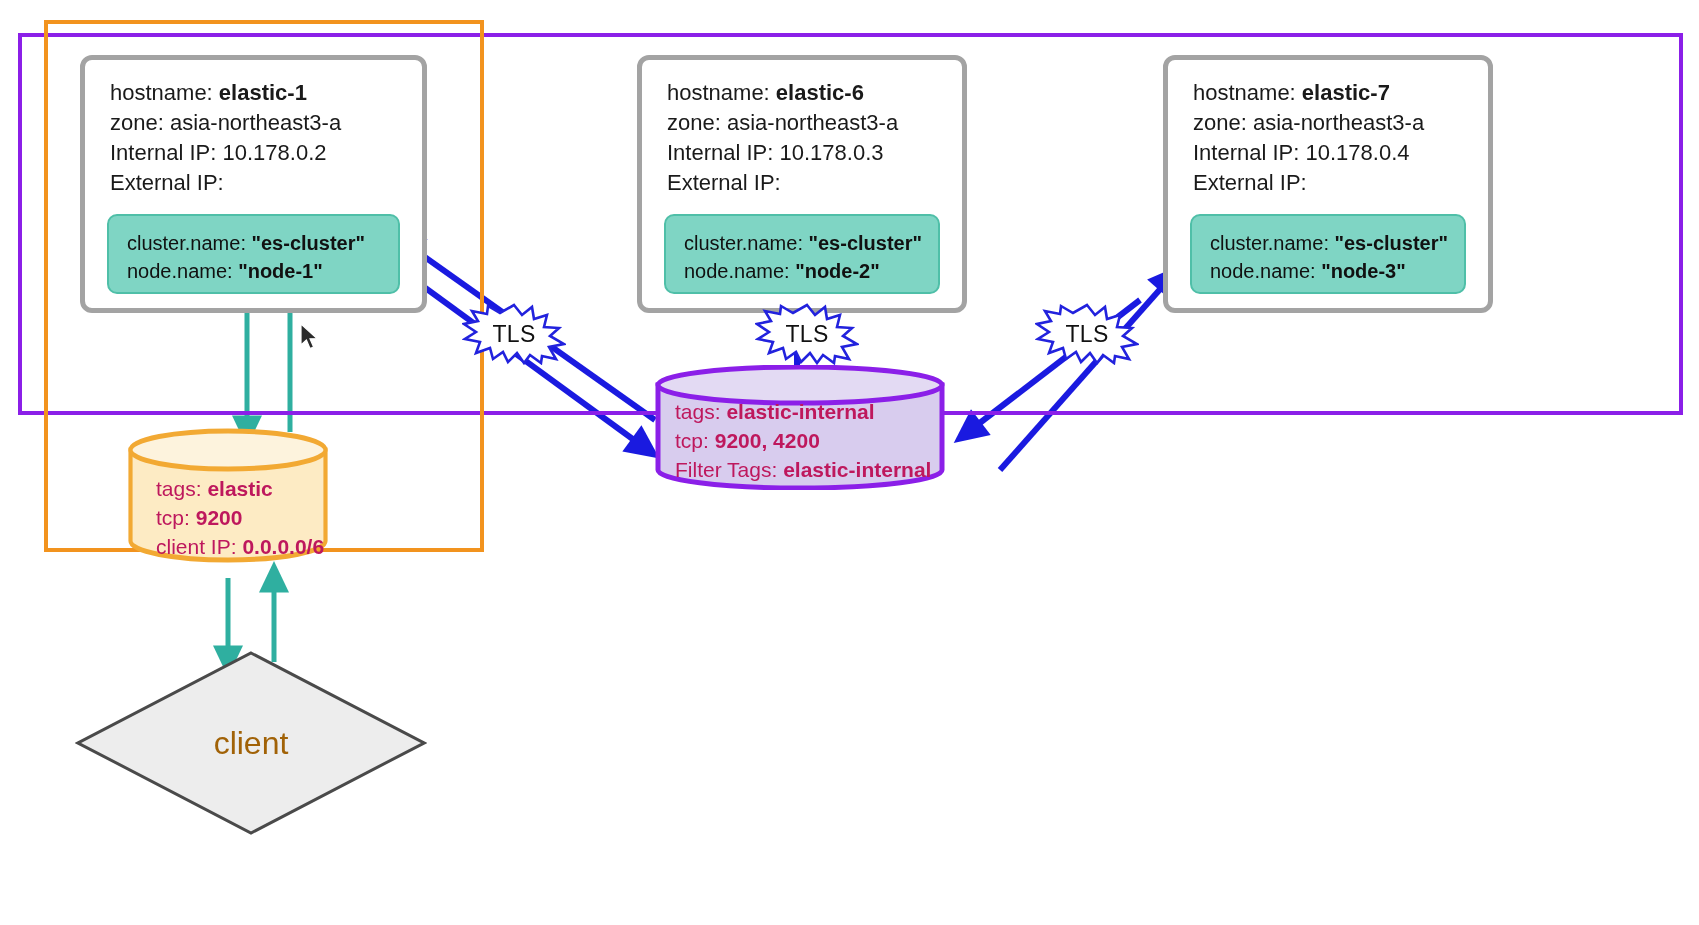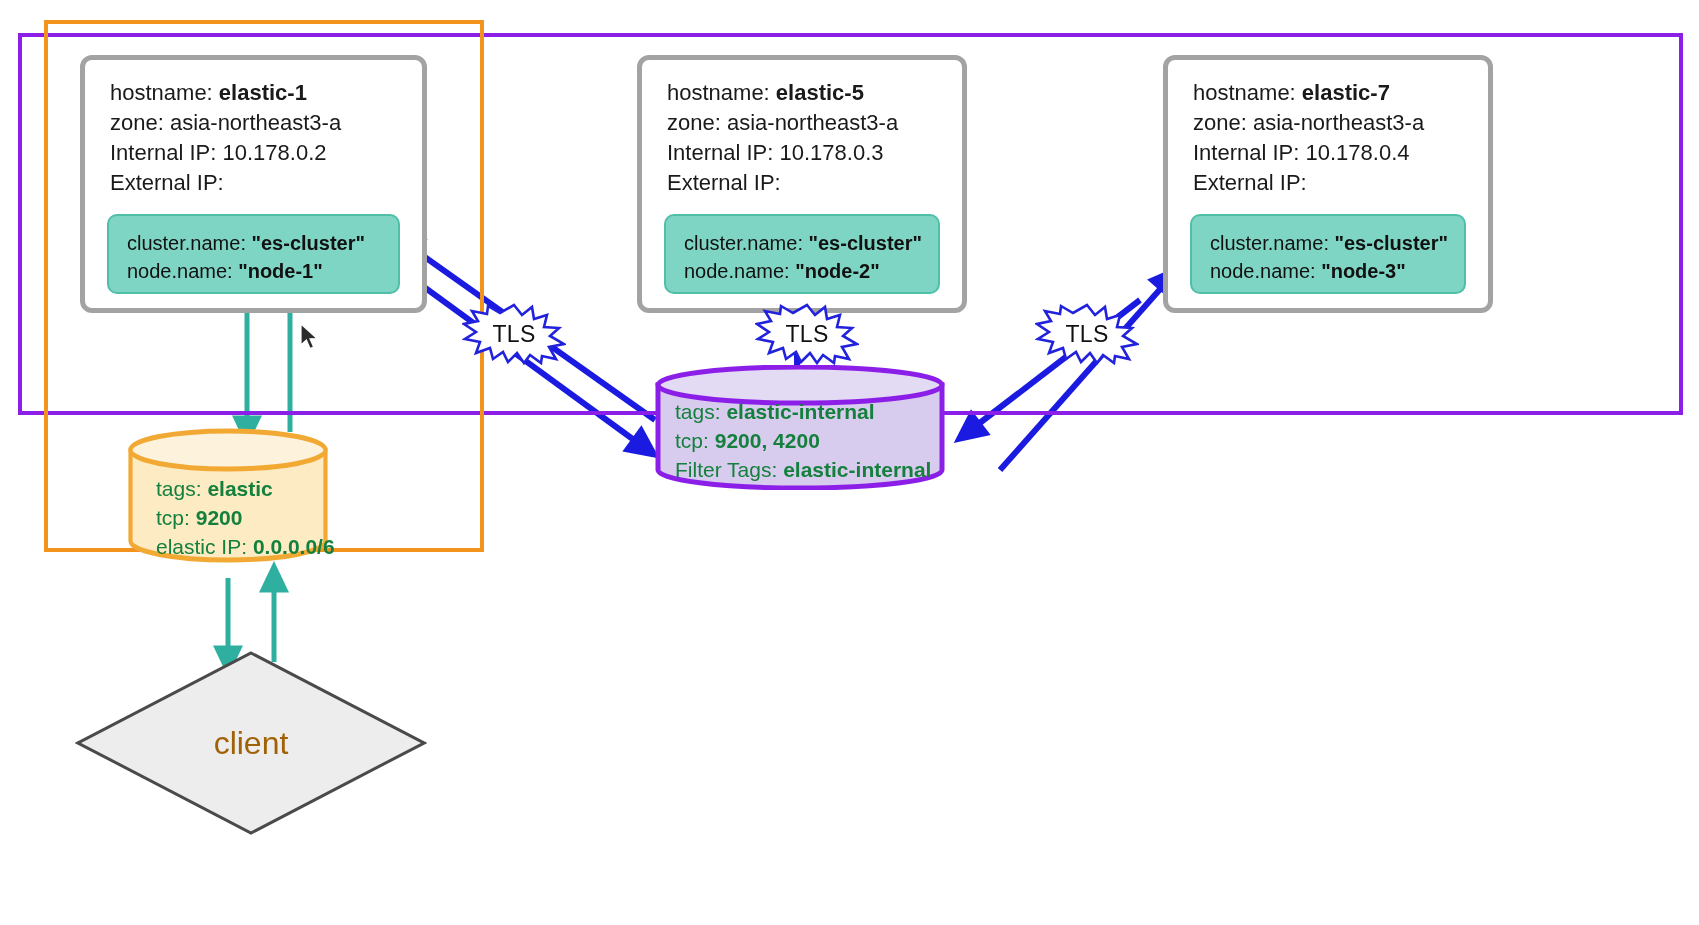--- a/index.html
+++ b/index.html
@@ -28,21 +28,21 @@
        box-sizing:border-box;background:#7FD5C4;border:2px solid #4FBFA8;
        border-radius:10px;}
   .cfg-line{position:absolute;left:18px;font-size:20px;color:#111;white-space:nowrap;}
   .cfg-line.l1{top:16px;}
   .cfg-line.l2{top:44px;}
   .cfg-line .b{font-weight:bold;}
 
   
   .cyl{position:absolute;}
   .cyl .body{position:absolute;left:0;top:0;width:100%;height:100%;}
-  .cyl-text{position:absolute;font-size:21px;color:#15803d;line-height:29px;white-space:nowrap;}
+  .cyl-text{position:absolute;font-size:21px;color:#be185d;line-height:29px;white-space:nowrap;}
   .cyl-text .b{font-weight:bold;}
 
   .cyl-fw-ext{left:128px;top:428px;width:200px;height:135px;}
   .cyl-fw-ext .cyl-text{left:28px;top:46px;}
 
   .cyl-fw-int{left:655px;top:365px;width:290px;height:125px;}
   .cyl-fw-int .cyl-text{left:20px;top:32px;}
 
   
   .client-shape{position:absolute;left:75px;top:650px;width:352px;height:186px;}
@@ -132,21 +132,21 @@
       <div class="cfg-line l2">
         <span>node.name:</span>
         <span class="b">"node-1"</span>
       </div>
     </div>
   </div>
 
   <div class="vm vm-2">
     <div class="vm-meta">
       <div><span>hostname:</span>
-        <span class="b">elastic-5</span></div>
+        <span class="b">elastic-6</span></div>
       <div><span>zone:</span>
         <span>asia-northeast3-a</span></div>
       <div><span>Internal IP:</span>
         <span>10.178.0.3</span></div>
       <div><span>External IP:</span>
         <span></span></div>
     </div>
     <div class="cfg">
       <div class="cfg-line l1">
         <span>cluster.name:</span>
@@ -185,21 +185,21 @@
   <div class="cyl cyl-fw-ext">
     <svg class="body" viewBox="0 0 240 135" preserveAspectRatio="none" xmlns="http://www.w3.org/2000/svg">
       <path d="M3,22 L3,113 A117,19 0 0 0 237,113 L237,22 Z" fill="#FDEBC4" stroke="#F2A933" stroke-width="5"></path>
       <ellipse cx="120" cy="22" rx="117" ry="19" fill="#FDF3DD" stroke="#F2A933" stroke-width="5"></ellipse>
     </svg>
     <div class="cyl-text">
       <div><span>tags:</span>
         <span class="b">elastic</span></div>
       <div><span>tcp:</span>
         <span class="b">9200</span></div>
-      <div><span>elastic IP:</span>
+      <div><span>client IP:</span>
         <span class="b">0.0.0.0/6</span></div>
     </div>
   </div>
 
   <div class="cyl cyl-fw-int">
     <svg class="body" viewBox="0 0 290 125" preserveAspectRatio="none" xmlns="http://www.w3.org/2000/svg">
       <path d="M3,20 L3,105 A142,18 0 0 0 287,105 L287,20 Z" fill="#D8CCEE" stroke="#8B1FE8" stroke-width="5"></path>
       <ellipse cx="145" cy="20" rx="142" ry="18" fill="#E3DAF3" stroke="#8B1FE8" stroke-width="5"></ellipse>
     </svg>
     <div class="cyl-text">

